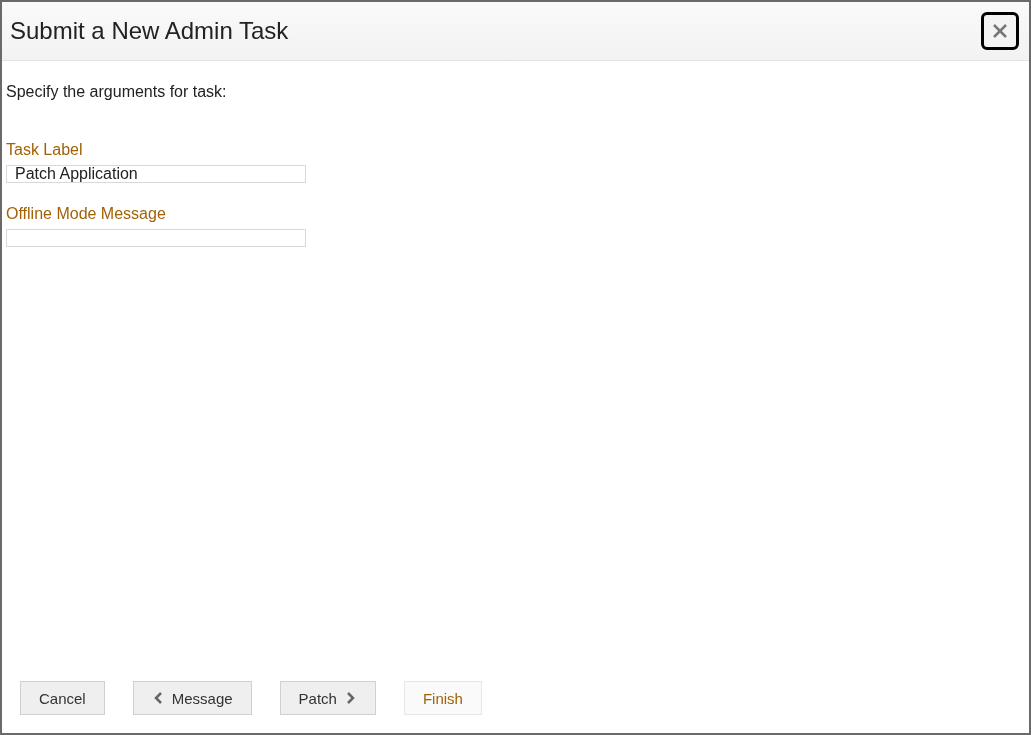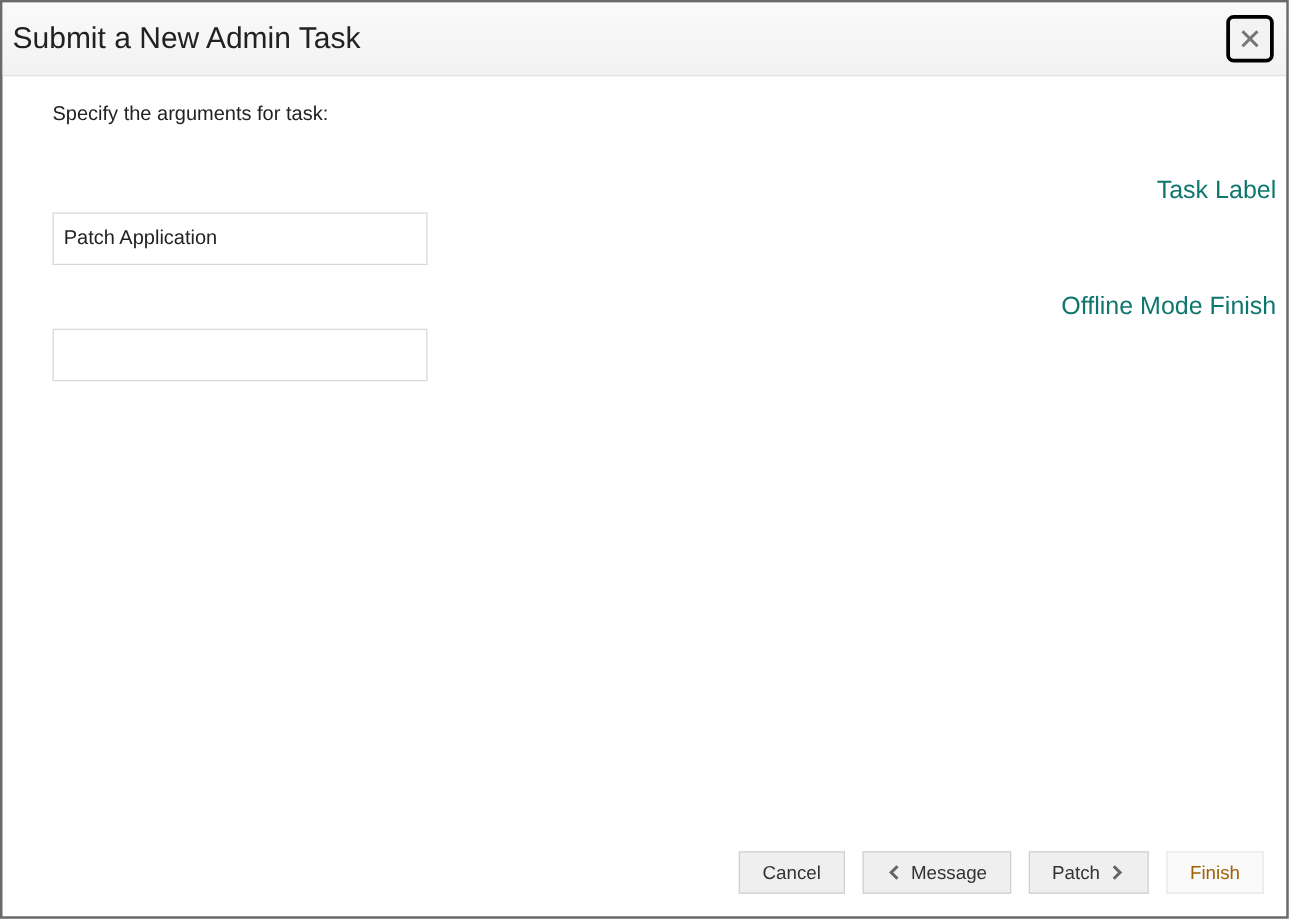--- a/index.html
+++ b/index.html
@@ -44,40 +44,38 @@
     .close-btn svg {
       width: 16px;
       height: 16px;
       stroke: #777;
       stroke-width: 2.5;
     }
     .dialog-body {
       flex: 1;
       padding: 22px 8px 8px 4px;
       overflow: auto;
-      margin-left: 36px;
     }
     .instruction {
       font-size: 16px;
       color: #222;
       margin-bottom: 40px;
     }
     .form-group {
       margin-bottom: 22px;
     }
     .form-label {
-      font-size: 20px;
-      color: #0f766e;
+      font-size: 16px;
+      color: #a16207;
       display: block;
       margin-bottom: 6px;
-      text-align: right;
     }
     .text-input {
       width: 300px;
-      height: 42px;
+      height: 18px;
       padding: 4px 8px;
       font-size: 16px;
       color: #222;
       border: 1px solid #d8d8d8;
       background: #fff;
       outline: none;
     }
     .select-wrap {
       position: relative;
       width: 300px;
@@ -100,22 +98,21 @@
       transform: translateY(-50%);
       pointer-events: none;
     }
     .select-caret svg {
       width: 12px;
       height: 12px;
       fill: #888;
     }
     .dialog-footer {
       display: flex;
-      justify-content: flex-end;
-      gap: 14px;
+      gap: 28px;
       padding: 12px 18px 18px 18px;
     }
     .btn {
       height: 34px;
       padding: 0 18px;
       font-size: 15px;
       color: #333;
       background: #efefef;
       border: 1px solid #d0d0d0;
       cursor: pointer;
@@ -152,21 +149,21 @@
 
 <div class="dialog-body">
   <div class="instruction">Specify the arguments for task:</div>
 
   <div class="form-group">
     <label class="form-label">Task Label</label>
     <input type="text" class="text-input" value="Patch Application" style="">
   </div>
 
   <div class="form-group">
-    <label class="form-label">Offline Mode Finish</label>
+    <label class="form-label">Offline Mode Message</label>
     <input type="text" class="text-input" value="" style="">
   </div>
 
 </div>
 
 <div class="dialog-footer">
   <button class="btn">
     <span>Cancel</span>
   </button>
   <button class="btn">

